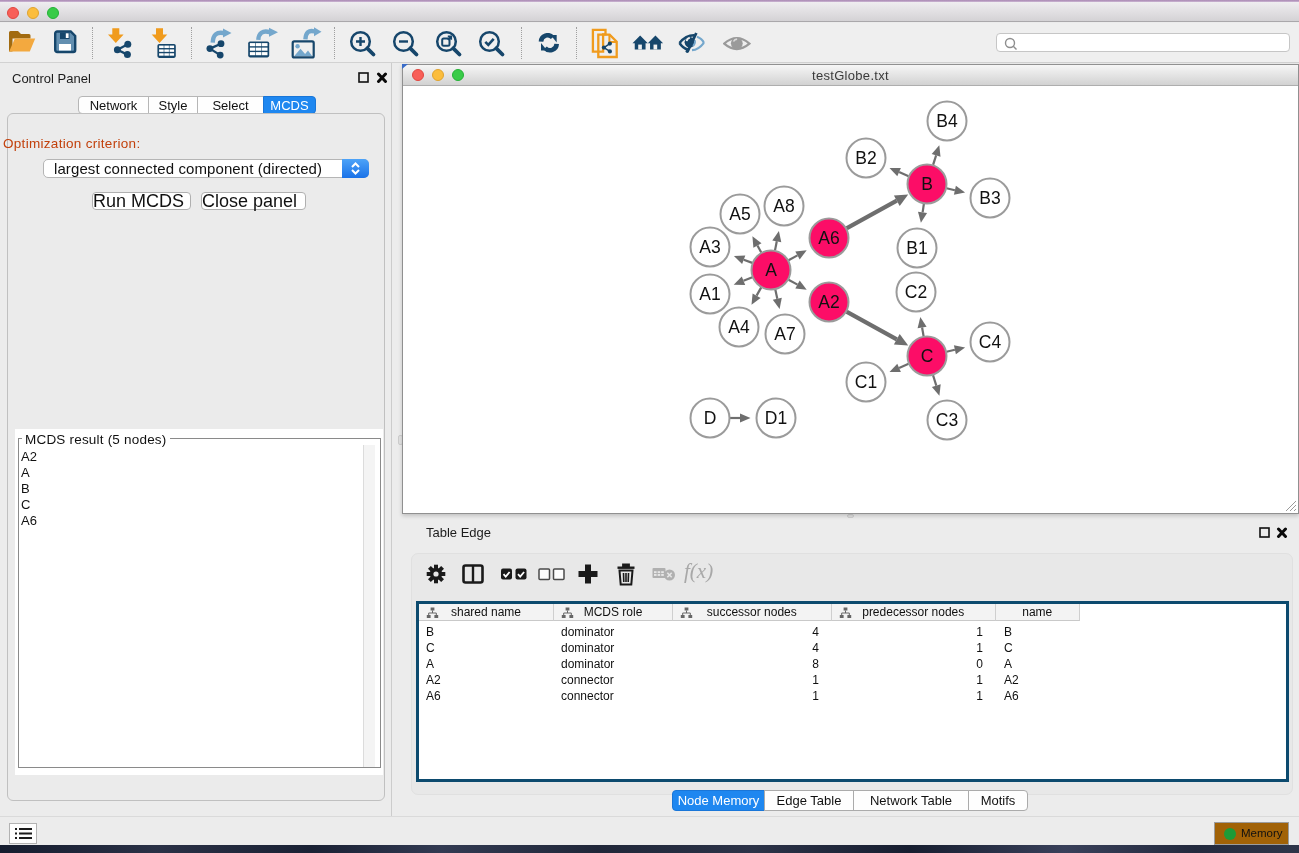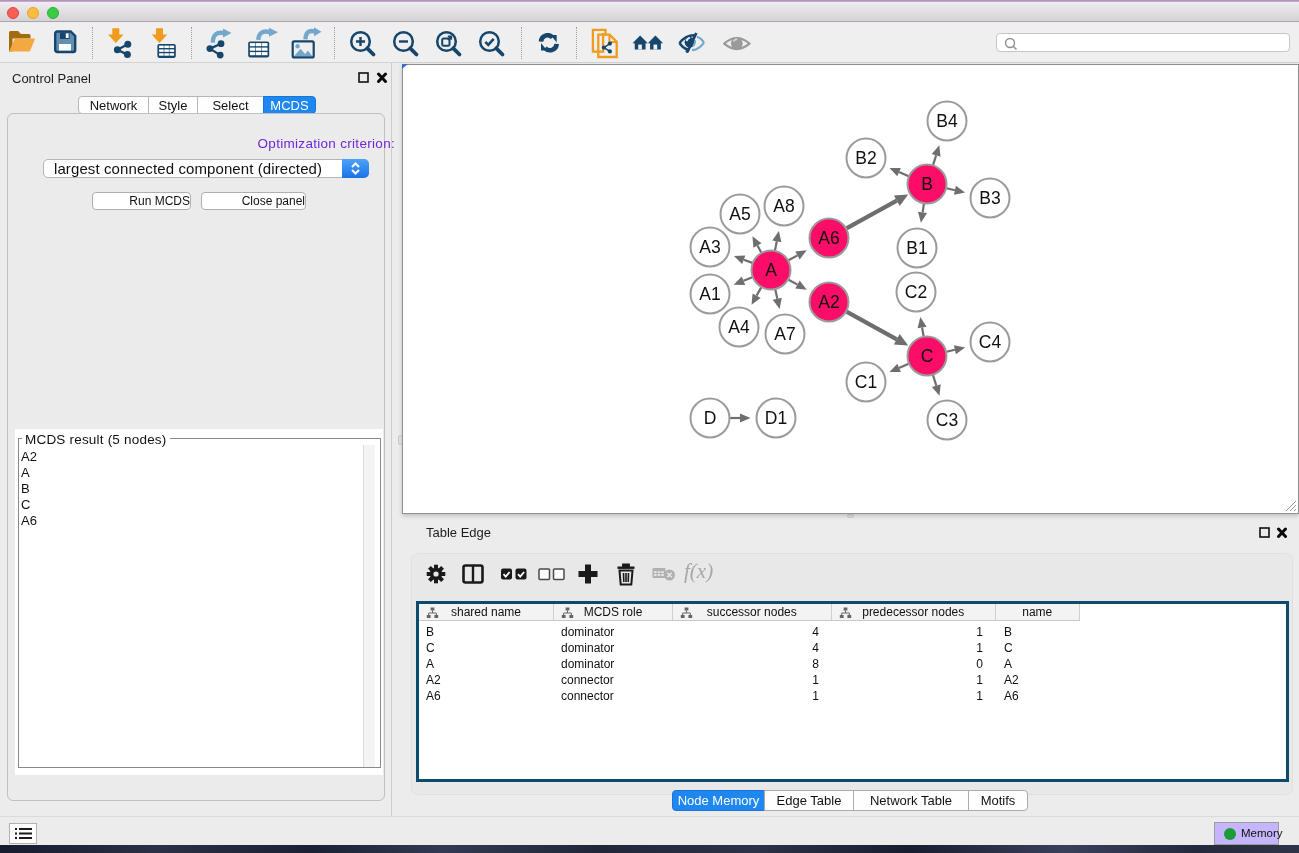--- a/index.html
+++ b/index.html
@@ -11,24 +11,24 @@
 #toolbar{position:absolute;left:0;top:23px;width:1299px;height:40px;background:#efefef;border-bottom:1px solid #d2d2d2}
 .tsep{position:absolute;top:4px;height:32px;width:0;border-left:1px dotted #9f9f9f}
 .ticon{position:absolute}
 #searchbox{position:absolute;left:996px;top:33px;width:294px;height:19px;background:#fff;border:1px solid #c6c6c6;border-radius:4px}
 
 #cptitle{position:absolute;left:12px;top:71px;font-size:13px;color:#1c1c1c}
 .wbtn{position:absolute;top:72px;color:#111}
 .tab{position:absolute;top:96px;height:18px;background:#fefefe;border:1px solid #b6b6b6;font-size:13px;color:#111;text-align:center;line-height:17px}
 #tabmcds{background:#1e87f0;color:#fff;border-color:#1976d8}
 #cpbody{position:absolute;left:7px;top:113px;width:378px;height:688px;background:#ebebeb;border:1px solid #c0c0c0;border-radius:6px}
-#optlabel{position:absolute;left:3px;top:136px;width:392px;text-align:right;font-size:13.5px;letter-spacing:0.3px;color:#6d28d9}
+#optlabel{position:absolute;left:3px;top:136px;width:392px;text-align:left;font-size:13.5px;letter-spacing:0.3px;color:#c2410c}
 #combo{position:absolute;left:43px;top:159px;width:326px;height:19px;background:#fff;border:1px solid #b5b5b5;border-radius:5px;color:#111;line-height:17px;padding-left:10px;font-size:15px;letter-spacing:0.1px}
 #combobtn{position:absolute;right:-1px;top:-1px;width:27px;height:19px;background:linear-gradient(#4da3f8,#1a72e8);border-radius:0 5px 5px 0}
-.btn{position:absolute;top:192px;height:18px;background:#fff;border:1px solid #b0b0b0;border-radius:4px;font-size:12px;color:#111;text-align:right;line-height:16px}
+.btn{position:absolute;top:192px;height:18px;background:#fff;border:1px solid #b0b0b0;border-radius:4px;font-size:18px;color:#111;text-align:left;line-height:16px}
 #resultbox{position:absolute;left:15px;top:429px;width:368px;height:346px;background:#fff}
 #fieldset{position:absolute;left:3px;top:9px;width:363px;height:330px;border:1px solid #8a8a8a}
 #legend{position:absolute;left:3px;top:-7px;background:#fff;padding:0 3px;font-size:13.5px;letter-spacing:0.2px;color:#111}
 #mcdslist{position:absolute;left:6px;top:20px;font-size:13px;color:#111;line-height:16px}
 #listsb{position:absolute;right:8px;top:16px;width:12px;height:322px;background:#f4f4f4;border-left:1px solid #dcdcdc}
 #vsplit{position:absolute;left:391px;top:63px;width:1px;height:753px;background:#cccccc}
 
 #netwin{position:absolute;left:402px;top:64px;width:897px;height:450px;background:#fff;border:1px solid #909090;box-shadow:0 2px 4px rgba(0,0,0,0.18)}
 #nettitle{position:absolute;left:0;top:0;width:895px;height:21px;background:linear-gradient(#f6f6f6,#d2d2d2);border-bottom:1px solid #aeaeae}
 #nettext{position:absolute;top:3px;width:895px;text-align:center;font-size:13px;letter-spacing:0.3px;color:#3a3a3a}
@@ -38,21 +38,21 @@
 #tpbox{position:absolute;left:411px;top:553px;width:882px;height:242px;background:#e8e8e8;border:1px solid #e0e0e0;border-radius:7px}
 #tptools{position:absolute;left:412px;top:553px;width:879px;height:41px}
 #tbl{position:absolute;left:416px;top:601px;width:873px;height:181px;background:#fff;border:3px solid #0c4a6e}
 .th{position:absolute;top:0;height:17px;background:#f3f3f3;border-right:1px solid #cfcfcf;border-bottom:1px solid #c9c9c9;font-size:12px;color:#111;text-align:center;line-height:16px}
 .td{position:absolute;font-size:12px;color:#111;height:16px;line-height:16px}
 .btab{position:absolute;top:790px;height:21px;background:#fefefe;border:1px solid #ababab;font-size:13px;color:#111;text-align:center;line-height:20px}
 #btab1{background:#1e87f0;color:#fff;border-color:#1976d8}
 
 #statustop{position:absolute;left:0;top:816px;width:1299px;height:1px;background:#dadada}
 #listbtn{position:absolute;left:9px;top:823px;width:28px;height:21px;background:#fdfdfd;border:1px solid #b2b2b2}
-#membtn{position:absolute;left:1214px;top:822px;width:65px;height:23px;background:#c4b5fd;border:1px solid #9c9c9c;font-size:11.5px;color:#111}
+#membtn{position:absolute;left:1214px;top:822px;width:75px;height:23px;background:#a16207;border:1px solid #9c9c9c;font-size:11.5px;color:#111}
 #navy{position:absolute;left:0;top:845px;width:1299px;height:8px;background:linear-gradient(90deg,#151c2e 0%,#2a3146 12%,#1a2134 24%,#323a52 34%,#202739 46%,#2c3348 58%,#171e30 70%,#39405a 82%,#232a3e 92%,#2e3549 100%)}
 </style>
 </head>
 <body>
 <div id="titlebar">
   <div class="light" style="left:7px;background:#f85f58;border:1px solid #e14640"></div>
   <div class="light" style="left:27px;background:#fbbd3d;border:1px solid #e0a32e"></div>
   <div class="light" style="left:47px;background:#39cb48;border:1px solid #24b236"></div>
 </div>
 <div id="purple"></div>
@@ -220,20 +220,26 @@
   <div id="listsb"></div>
 </div>
 <div id="vsplit"></div>
 <div style="position:absolute;left:398px;top:435px;width:5px;height:10px;background:#e2e2e2;border:1px solid #cdcdcd;border-radius:2px"></div>
 <div style="position:absolute;left:847px;top:514px;width:7px;height:4px;background:#e0e0e0;border:1px solid #cfcfcf;border-radius:2px"></div>
 
 <div id="netwin">
     <svg width="6" height="5" style="position:absolute;left:-1px;top:-1px;z-index:5">
       <polygon points="0,0 6,0 0,5" fill="#3a6cc8"></polygon>
     </svg>
+  <div id="nettitle">
+    <div class="light" style="left:9px;top:4px;background:#f85f58;border:1px solid #e14640"></div>
+    <div class="light" style="left:29px;top:4px;background:#fbbd3d;border:1px solid #e0a32e"></div>
+    <div class="light" style="left:49px;top:4px;background:#39cb48;border:1px solid #24b236"></div>
+    <div id="nettext">testGlobe.txt</div>
+  </div>
   <div id="netcanvas">
 <svg width="895" height="426" viewBox="0 0 895 426" style="position:absolute;left:-2px;top:0" font-family="Liberation Sans, sans-serif">
         <line x1="351.4" y1="190.3" x2="342.5" y2="193.8" stroke="#6e6e6e" stroke-width="2.2"></line>
         <polygon points="332.7,197.7 340.8,189.5 344.2,198.1" fill="#6e6e6e"></polygon>
         <line x1="351.3" y1="175.9" x2="342.7" y2="172.7" stroke="#6e6e6e" stroke-width="2.2"></line>
         <polygon points="332.9,169.0 344.3,168.4 341.1,177.0" fill="#6e6e6e"></polygon>
         <line x1="360.2" y1="200.4" x2="355.6" y2="208.6" stroke="#6e6e6e" stroke-width="2.2"></line>
         <polygon points="350.5,217.8 351.6,206.4 359.6,210.9" fill="#6e6e6e"></polygon>
         <line x1="360.3" y1="165.5" x2="356.4" y2="158.5" stroke="#6e6e6e" stroke-width="2.2"></line>
         <polygon points="351.4,149.3 360.5,156.3 352.4,160.7" fill="#6e6e6e"></polygon>

